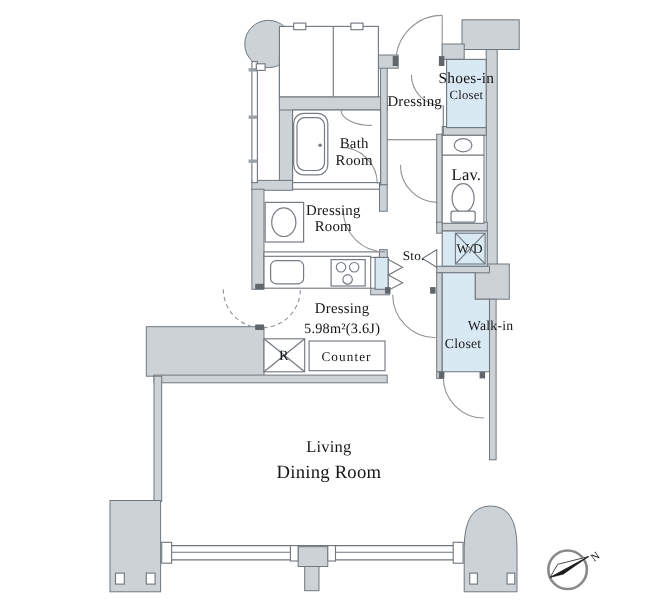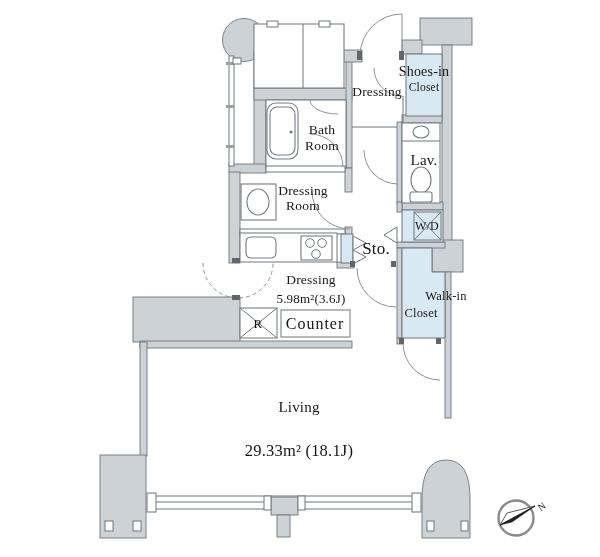--- a/index.html
+++ b/index.html
@@ -198,23 +198,23 @@
 
   <div class="lbl" style="left:377px;top:92px;font-size:13.5px">Dressing</div>
   <div class="lbl" style="left:424px;top:72px;font-size:14px">Shoes-in</div>
   <div class="lbl" style="left:424px;top:88px;font-size:11.5px">Closet</div>
   <div class="lbl" style="left:322px;top:130px;font-size:13.5px">Bath</div>
   <div class="lbl" style="left:322px;top:146px;font-size:13.5px">Room</div>
   <div class="lbl" style="left:424px;top:160px;font-size:15px">Lav.</div>
   <div class="lbl" style="left:303px;top:191px;font-size:13.5px">Dressing</div>
   <div class="lbl" style="left:303px;top:206px;font-size:13.5px">Room</div>
   <div class="lbl" style="left:427px;top:226px;font-size:12px">W/D</div>
-  <div class="lbl" style="left:376px;top:248px;font-size:17px">Sto.</div>
+  <div class="lbl" style="left:376px;top:232px;font-size:12px">Sto.</div>
   <div class="lbl" style="left:311px;top:280px;font-size:13.5px">Dressing</div>
   <div class="lbl" style="left:311px;top:298px;font-size:13px">5.98m²(3.6J)</div>
   <div class="lbl" style="left:258px;top:323px;font-size:13px">R</div>
-  <div class="lbl" style="left:315px;top:324px;font-size:16px;letter-spacing:1px">Counter</div>
+  <div class="lbl" style="left:315px;top:324px;font-size:12px;letter-spacing:1px">Counter</div>
   <div class="lbl" style="left:446px;top:296px;font-size:12.5px">Walk-in</div>
   <div class="lbl" style="left:421px;top:313px;font-size:12.5px">Closet</div>
   <div class="lbl" style="left:299px;top:407px;font-size:15px">Living</div>
-  <div class="lbl" style="left:299px;top:451px;font-size:16.5px">29.33m² (18.1J)</div>
+  <div class="lbl" style="left:299px;top:429px;font-size:17px">Dining Room</div>
   <div class="lbl rot" style="left:542px;top:507px;font-size:10px">N</div>
 </div>
 
 </body></html>

